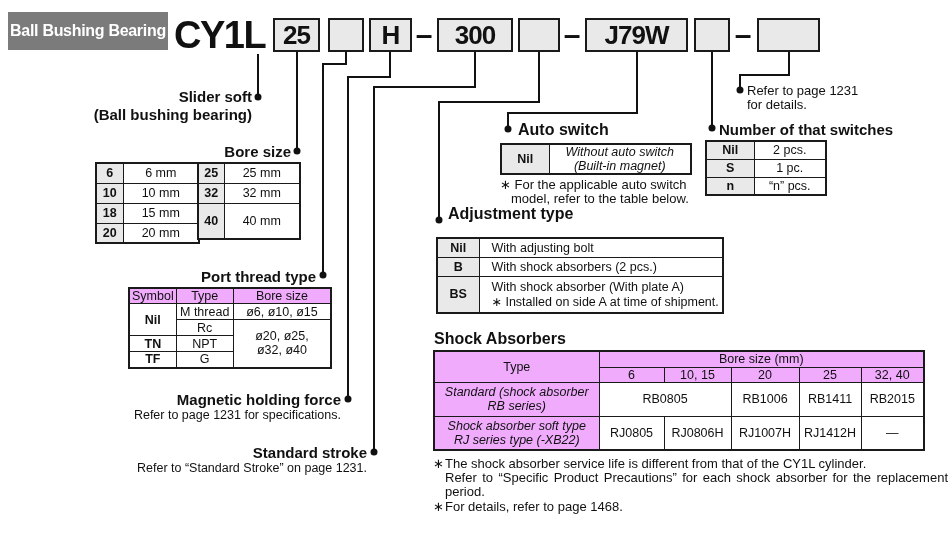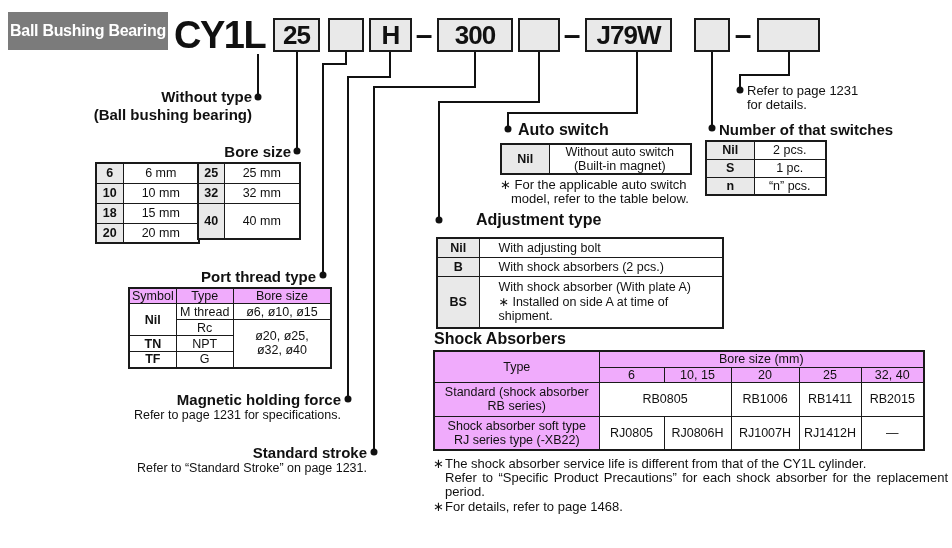--- a/index.html
+++ b/index.html
@@ -36,23 +36,23 @@
   .rlbl span { display:block; }
 
   
   table { border-collapse:collapse; table-layout:fixed; background:#fff; }
   .tbl { border:2px solid #1a1a1a; }
   .tbl td, .tbl th { border:1px solid #1a1a1a; font-size:12.5px; font-weight:normal;
     text-align:center; vertical-align:middle; padding:0 2px; }
   .tbl .sym { background:#e9e9e9; font-weight:bold; }
   .tbl .symw { font-weight:bold; }
   .tbl .hcell { background:#f0abfc; }
-  .tbl .left { text-align:left; padding-left:19px; }
+  .tbl .left { text-align:left; padding-left:12px; }
   .pre { white-space:pre-line; }
-  .small2 { font-size:12px; line-height:14px; }
+  .small2 { font-size:12px; line-height:14px;font-style:italic; }
   .bold { font-weight:bold; }
 
   
   .fn { position:relative; padding-left:12px; font-size:13px; line-height:14.2px; }
   .fn .mk { position:absolute; left:0; top:0; }
   .fn .blk { display:block; }
   .fn .just { text-align:justify; }
   .fn .nw { white-space:nowrap; }
 </style>
 </head>
@@ -88,27 +88,27 @@
   <div class="abs banner z">Ball Bushing Bearing</div>
   <div class="abs prefix z">CY1L</div>
 
   <div class="abs mbox z" style="left:273px;width:47px;">25</div>
   <div class="abs mbox z" style="left:328px;width:36px;"></div>
   <div class="abs mbox z" style="left:369px;width:43px;">H</div>
   <div class="abs msep z" style="left:414px;">–</div>
   <div class="abs mbox z" style="left:437px;width:76px;">300</div>
   <div class="abs mbox z" style="left:518px;width:42px;"></div>
   <div class="abs msep z" style="left:562px;">–</div>
-  <div class="abs mbox z" style="left:585px;width:87px;">J79W</div>
+  <div class="abs mbox z" style="left:585px;width:103px;">J79W</div>
   <div class="abs mbox z" style="left:694px;width:36px;"></div>
   <div class="abs msep z" style="left:733px;">–</div>
   <div class="abs mbox z" style="left:757px;width:63px;"></div>
 
   <div class="abs rlbl z" style="top:88px;right:700px;line-height:18px;">
-    <span class="hd">Without type</span>
+    <span class="hd">Slider soft</span>
     <span class="hd">(Ball bushing bearing)</span>
   </div>
 
   <div class="abs hd z" style="top:143px;right:661px;">Bore size</div>
   <table class="abs tbl z" style="left:95px;top:162px;">
     <colgroup>
         <col style="width:27px">
         <col style="width:76px">
       </colgroup>
     <tbody>
@@ -209,36 +209,36 @@
         <span style="display:block">(Built-in magnet)</span>
       </td>
     </tr>
   </tbody>
     </table>
   <div class="abs z" style="left:500px;top:178px;font-size:13px;line-height:13.5px;">
     <span style="display:block">∗ For the applicable auto switch</span>
     <span style="display:block;padding-left:11px">model, refer to the table below.</span>
   </div>
 
-  <div class="abs hd16 z" style="left:448px;top:211px;margin-left:28px;">Adjustment type</div>
+  <div class="abs hd16 z" style="left:448px;top:205px;">Adjustment type</div>
   <table class="abs tbl z" style="left:436px;top:237px;">
     <colgroup>
         <col style="width:42px">
         <col style="width:244px">
       </colgroup>
     <tbody>
         <tr style="height:19px">
       <td class="sym">Nil</td>
       <td class="left">With adjusting bolt</td>
     </tr>
     <tr style="height:19px">
       <td class="sym">B</td>
       <td class="left">With shock absorbers (2 pcs.)</td>
     </tr>
-    <tr style="height:52px">
+    <tr style="height:37px">
       <td class="sym">BS</td>
       <td class="left">
         <span style="display:block">With shock absorber (With plate A)</span>
         <span style="display:block">∗ Installed on side A at time of shipment.</span>
       </td>
     </tr>
   </tbody>
     </table>
 
   <div class="abs z" style="left:747px;top:84px;font-size:13px;line-height:14px;">

